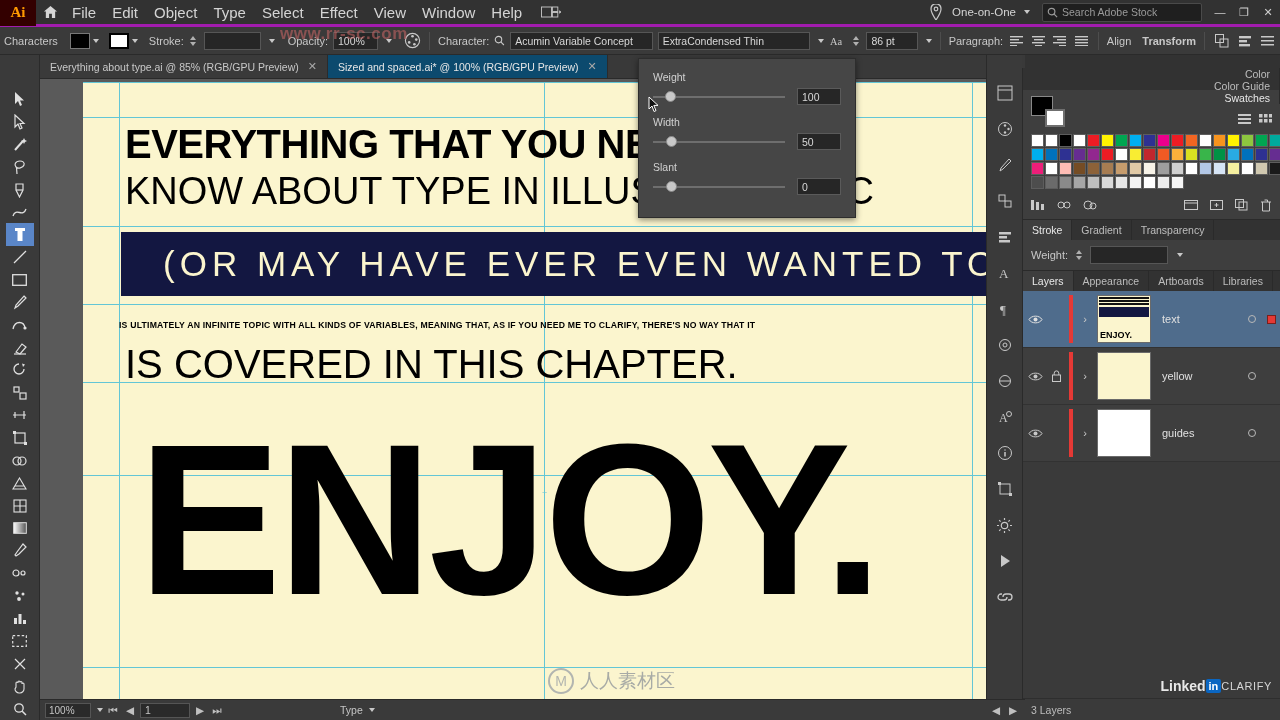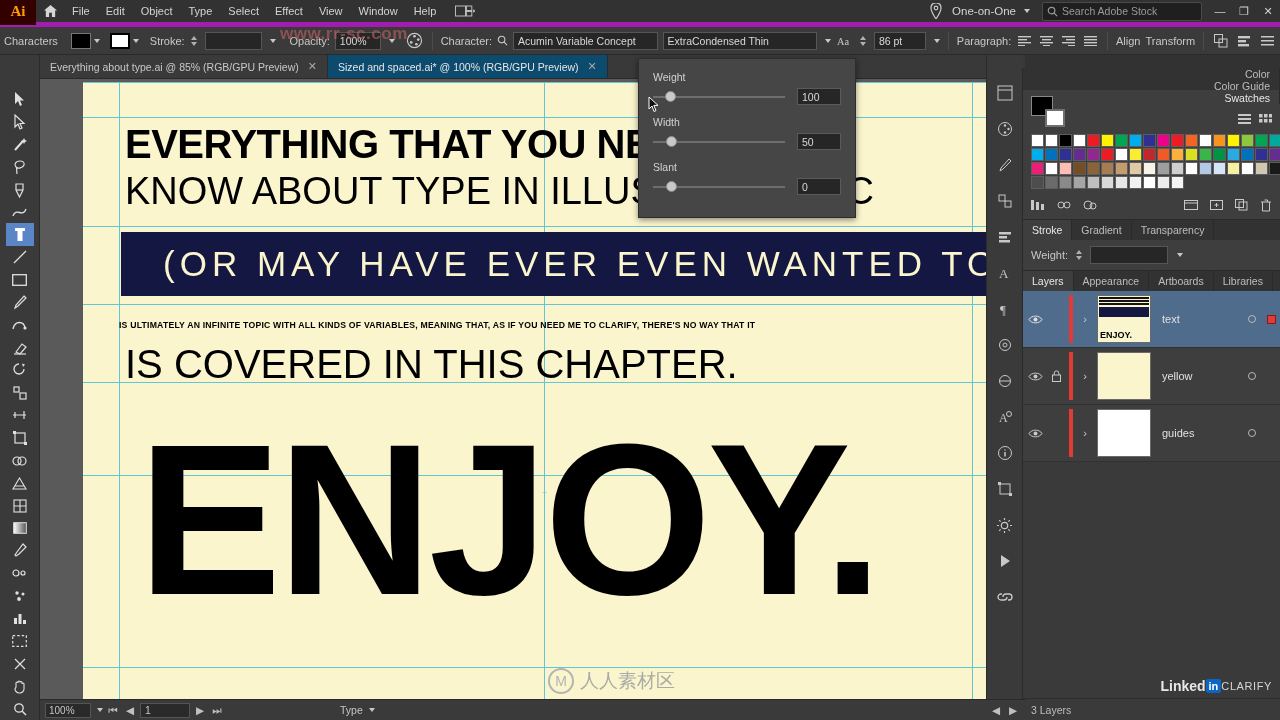--- a/index.html
+++ b/index.html
@@ -9,29 +9,29 @@
     font-size: 11px;
     color: #d8d8d8;
     background: #323232;
   }
   .app { position: relative; width: 1280px; height: 720px; }
 
   
   .menubar {
     position: absolute; left: 0; top: 0; width: 1280px; height: 27px;
     background: #323232; display: flex; align-items: center;
-    border-bottom: 5px solid #a21caf;
+    border-bottom: 3px solid #a21caf;
   }
   .ai-logo {
     width: 36px; height: 27px; background: #330000; color: #ff9a00;
     display: flex; align-items: center; justify-content: center;
     font-weight: bold; font-size: 15px; font-family: "Liberation Serif", serif;
   }
   .home-icon { width: 28px; height: 27px; display:flex; align-items:center; justify-content:center; }
-  .menubar .mitem { padding: 0 8px; line-height: 27px; font-size: 11px; color: #d4d4d4; }
+  .menubar .mitem { padding: 0 8px; line-height: 27px; font-size: 15px; color: #d4d4d4; }
   .arr-box { width: 30px; height: 18px; margin-left: 6px; display: flex; align-items: center; justify-content: center; }
   .search-bar {
     height: 19px; width: 160px; background: #1f1f1f; border: 1px solid #4a4a4a;
     border-radius: 2px; display: flex; align-items: center; padding: 0 4px; gap: 4px;
     color: #9a9a9a; font-size: 10.5px;
   }
   .oneonone { font-size: 11.5px; color: #d4d4d4; display: flex; align-items: center; gap: 5px; }
   .wincontrols { display: flex; align-items: center; gap: 0px; margin-left: 6px; }
   .wbtn { width: 24px; height: 27px; display: flex; align-items: center; justify-content: center; color: #cfcfcf; font-size: 11px; }
 
@@ -373,21 +373,21 @@
     <div class="alignbtn">
         <svg width="13" height="11" viewBox="0 0 13 11">
           <rect y="1" width="13" height="1.4" fill="#c8c8c8"></rect>
           <rect y="4" width="13" height="1.4" fill="#c8c8c8"></rect>
           <rect y="7" width="13" height="1.4" fill="#c8c8c8"></rect>
           <rect y="10" width="13" height="1" fill="#c8c8c8"></rect>
         </svg>
       </div>
     <div class="sep"></div>
     <span class="lbl">Align</span>
-    <span class="lbl" style="margin-left:0;">Transform</span>
+    <span class="lbl" style="margin-left:6px;font-weight:bold;">Transform</span>
     <div class="sep"></div>
     <div class="iconbtn">
         <svg width="14" height="14" viewBox="0 0 14 14">
           <rect x="0.5" y="0.5" width="8" height="8" fill="none" stroke="#c8c8c8"></rect>
           <rect x="5" y="5" width="8" height="8" fill="none" stroke="#c8c8c8"></rect>
         </svg>
       </div>
     <div class="iconbtn">
         <svg width="14" height="14" viewBox="0 0 14 14">
           <rect x="1" y="2" width="12" height="2.4" fill="#c8c8c8"></rect>

